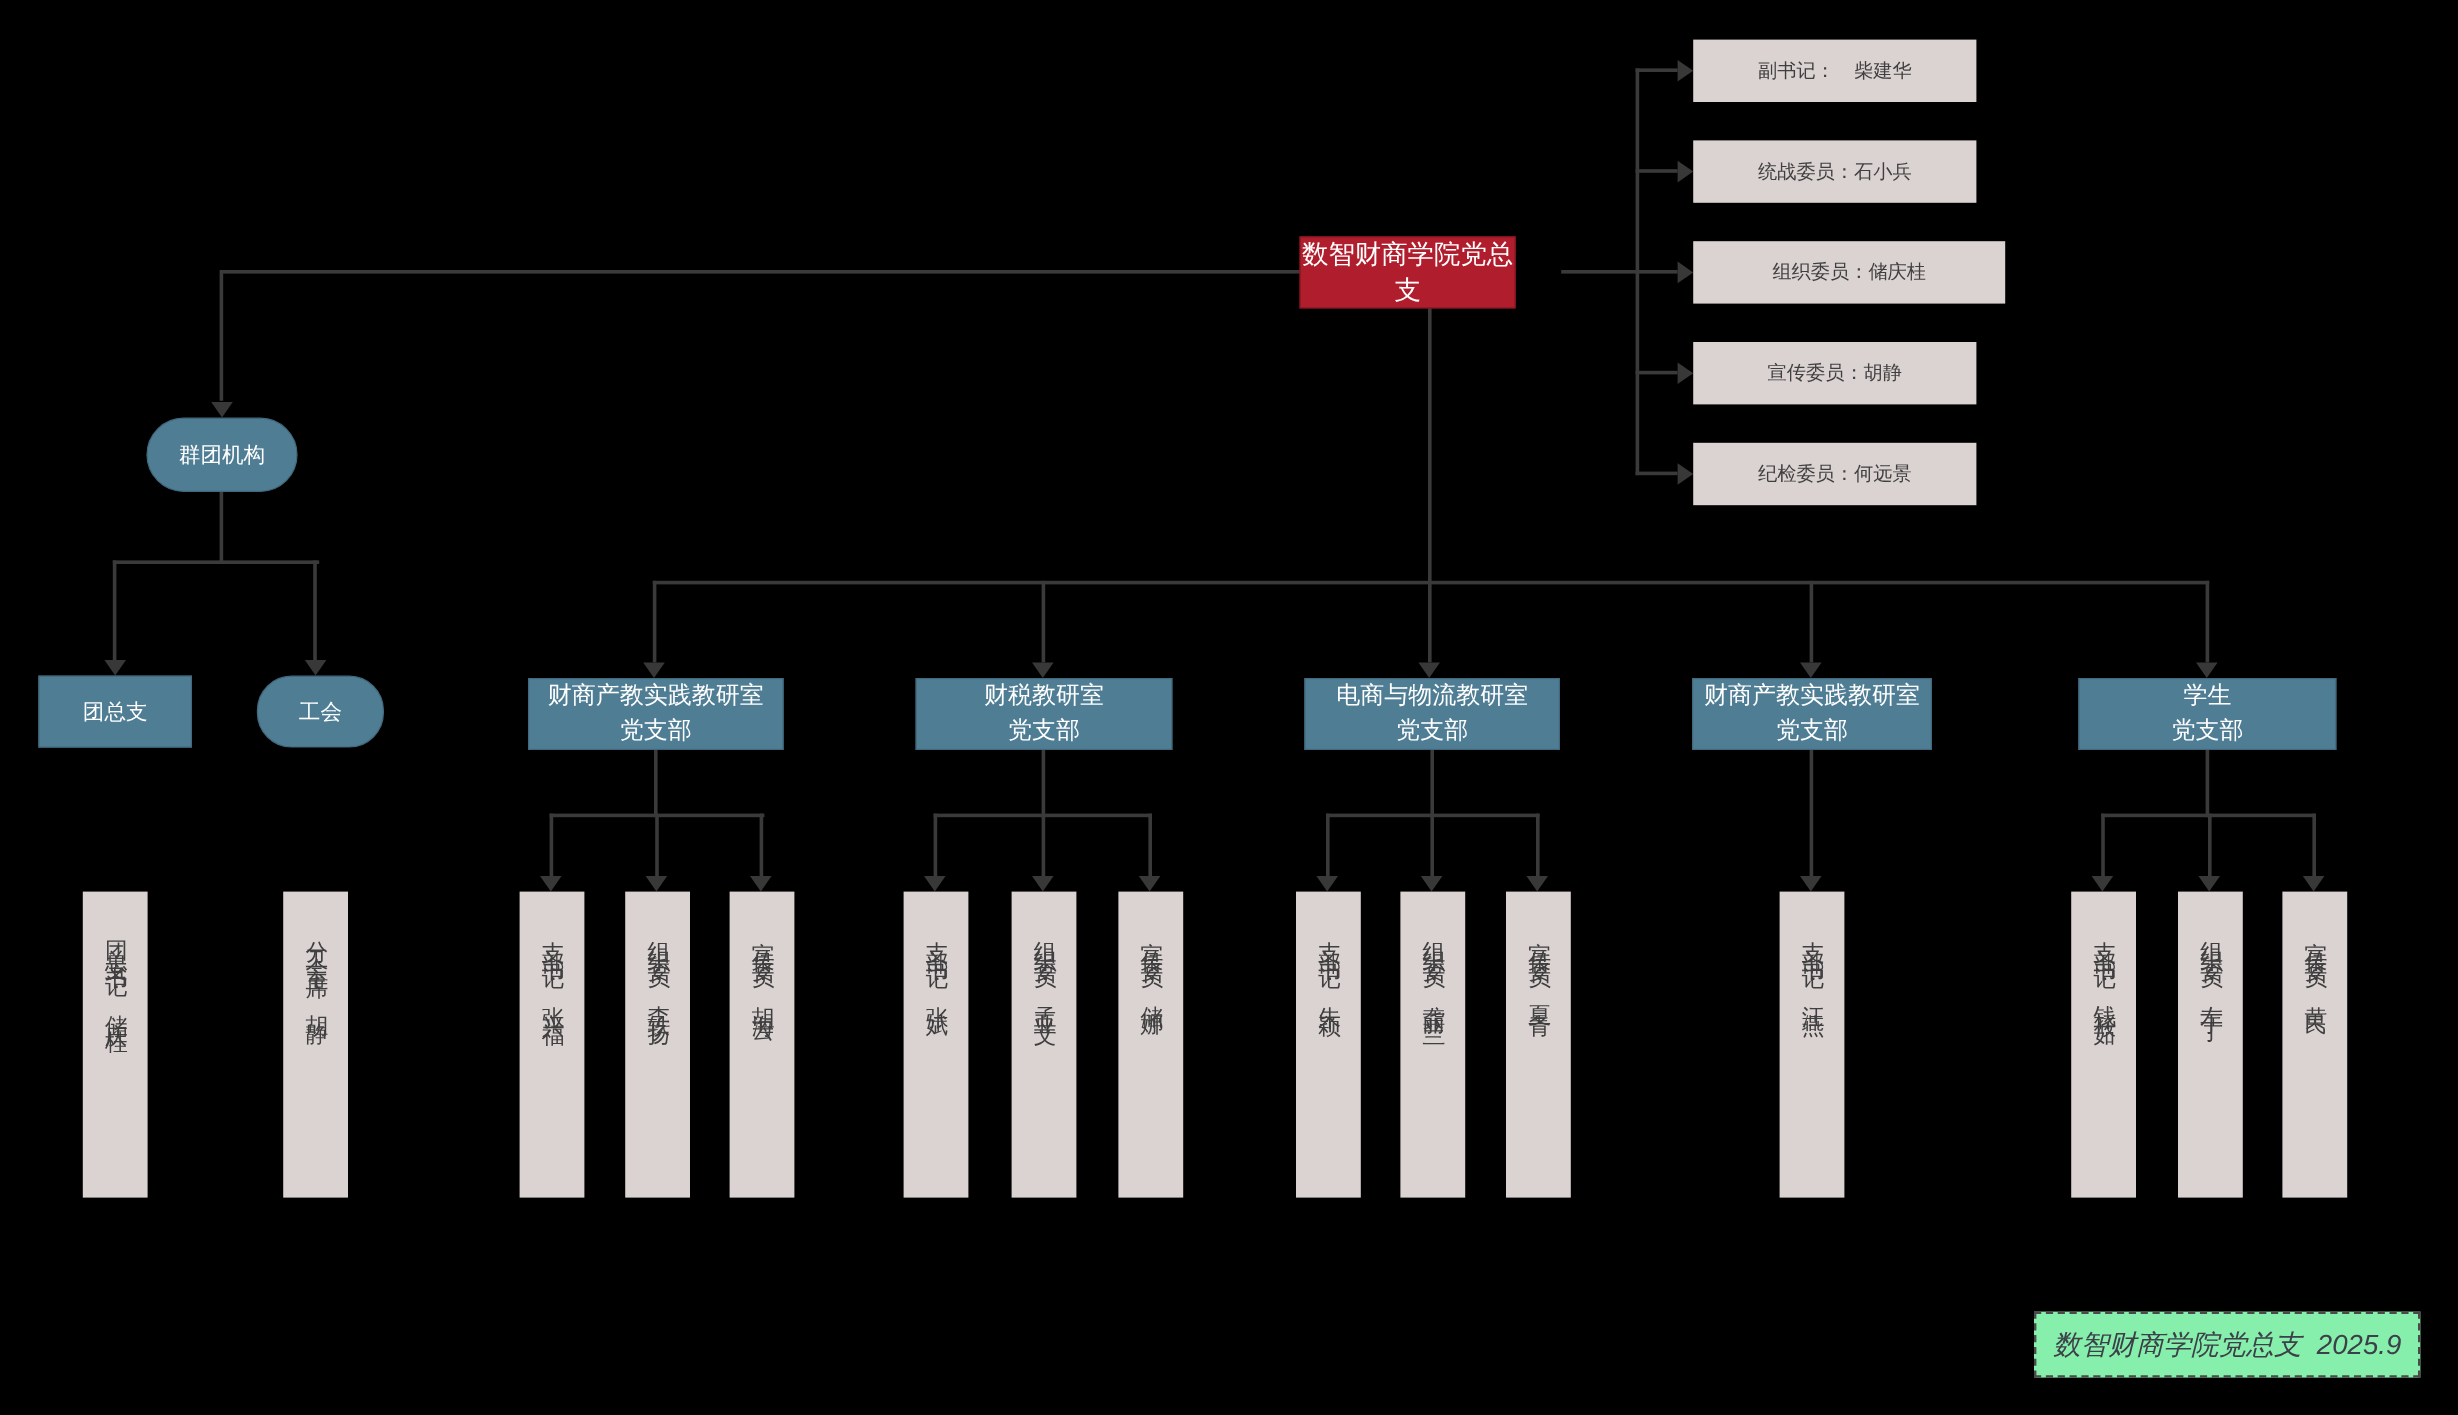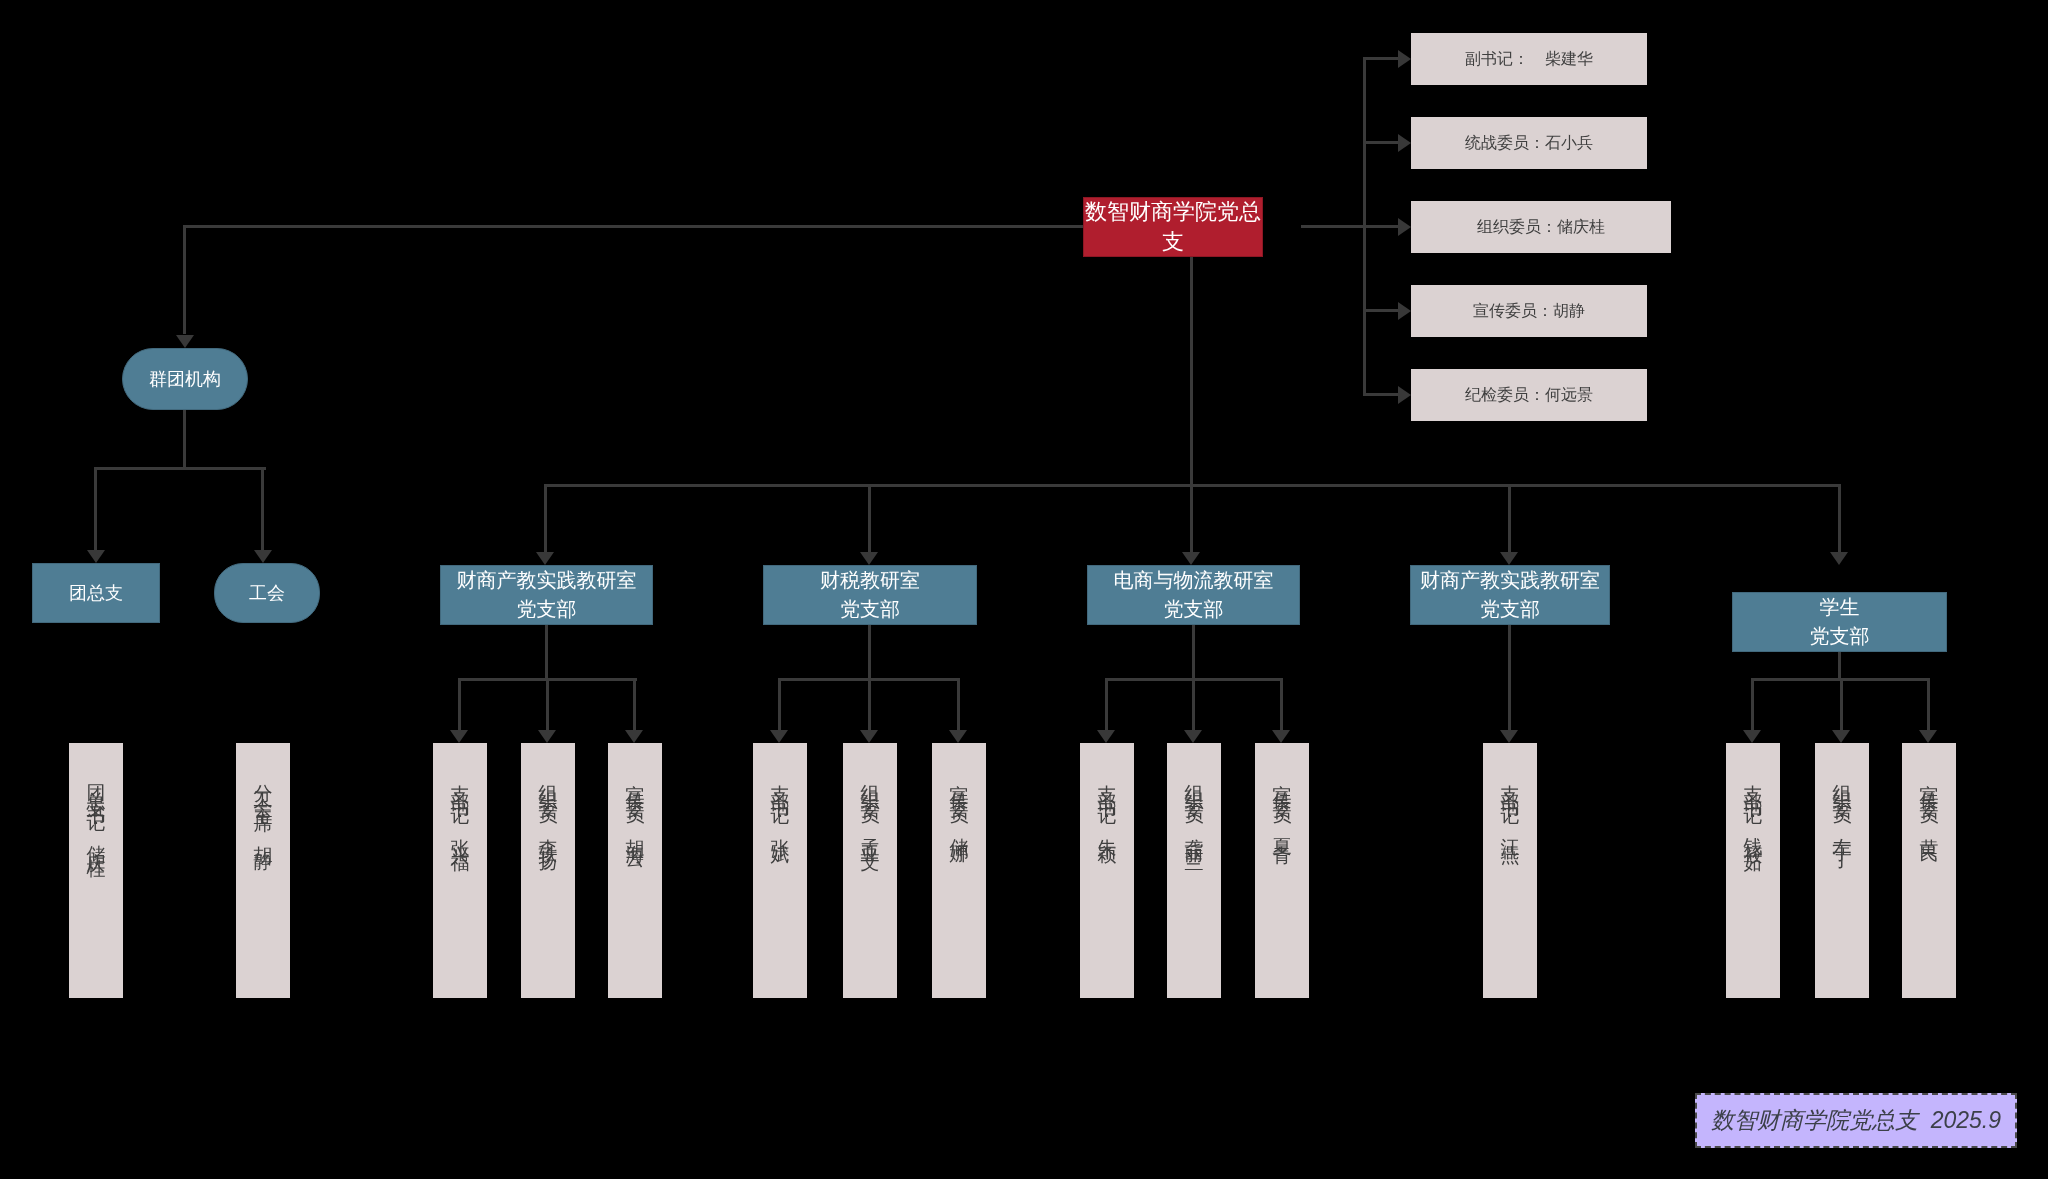--- a/index.html
+++ b/index.html
@@ -16,21 +16,21 @@
        box-sizing:border-box;text-align:center;}
   .box-red{background:#b01e2e;color:#fff;font-size:22px;border:1px solid #8d1724;}
   .box-teal{background:#4f7d94;color:#fff;font-size:18px;border:1px solid #42697d;}
   .box-teal.two-line{font-size:20px;line-height:1.45;flex-direction:column;}
   .pill{border-radius:31px;}
   .box-light{background:#dbd2d2;color:#3f3f3f;font-size:16px;}
   .vbox{position:absolute;background:#dbd2d2;box-sizing:border-box;
         display:flex;justify-content:center;align-items:flex-start;}
   .vtext{writing-mode:vertical-rl;text-orientation:mixed;color:#3f3f3f;
          font-size:19px;letter-spacing:7px;padding-top:26px;}
-  .stamp{position:absolute;background:#c4b5fd;border:2px dashed #4a4a4a;
+  .stamp{position:absolute;background:#86efac;border:2px dashed #4a4a4a;
          display:flex;align-items:center;justify-content:center;box-sizing:border-box;}
   .stamp-text{font-style:italic;color:#3c4049;font-size:23px;white-space:pre;}
 </style>
 </head>
 <body>
 
 <div class="canvas">
 
   <div class="line" style="left:184px;top:225px;width:899px;height:3px;"></div>
   <div class="line" style="left:183px;top:225px;width:3px;height:109px;"></div>
@@ -139,21 +139,21 @@
     <span>党支部</span>
   </div>
   <div class="box box-teal two-line" style="left:1087px;top:565px;width:213px;height:60px;">
     <span>电商与物流教研室</span>
     <span>党支部</span>
   </div>
   <div class="box box-teal two-line" style="left:1410px;top:565px;width:200px;height:60px;">
     <span>财商产教实践教研室</span>
     <span>党支部</span>
   </div>
-  <div class="box box-teal two-line" style="left:1732px;top:565px;width:215px;height:60px;margin-top:27px;">
+  <div class="box box-teal two-line" style="left:1732px;top:565px;width:215px;height:60px;">
     <span>学生</span>
     <span>党支部</span>
   </div>
 
   <div class="vbox" style="left:69px;top:743px;width:54px;height:255px;">
     <span class="vtext">团总支书记：储庆桂</span>
   </div>
   <div class="vbox" style="left:236px;top:743px;width:54px;height:255px;">
     <span class="vtext">分工会主席：胡静</span>
   </div>

